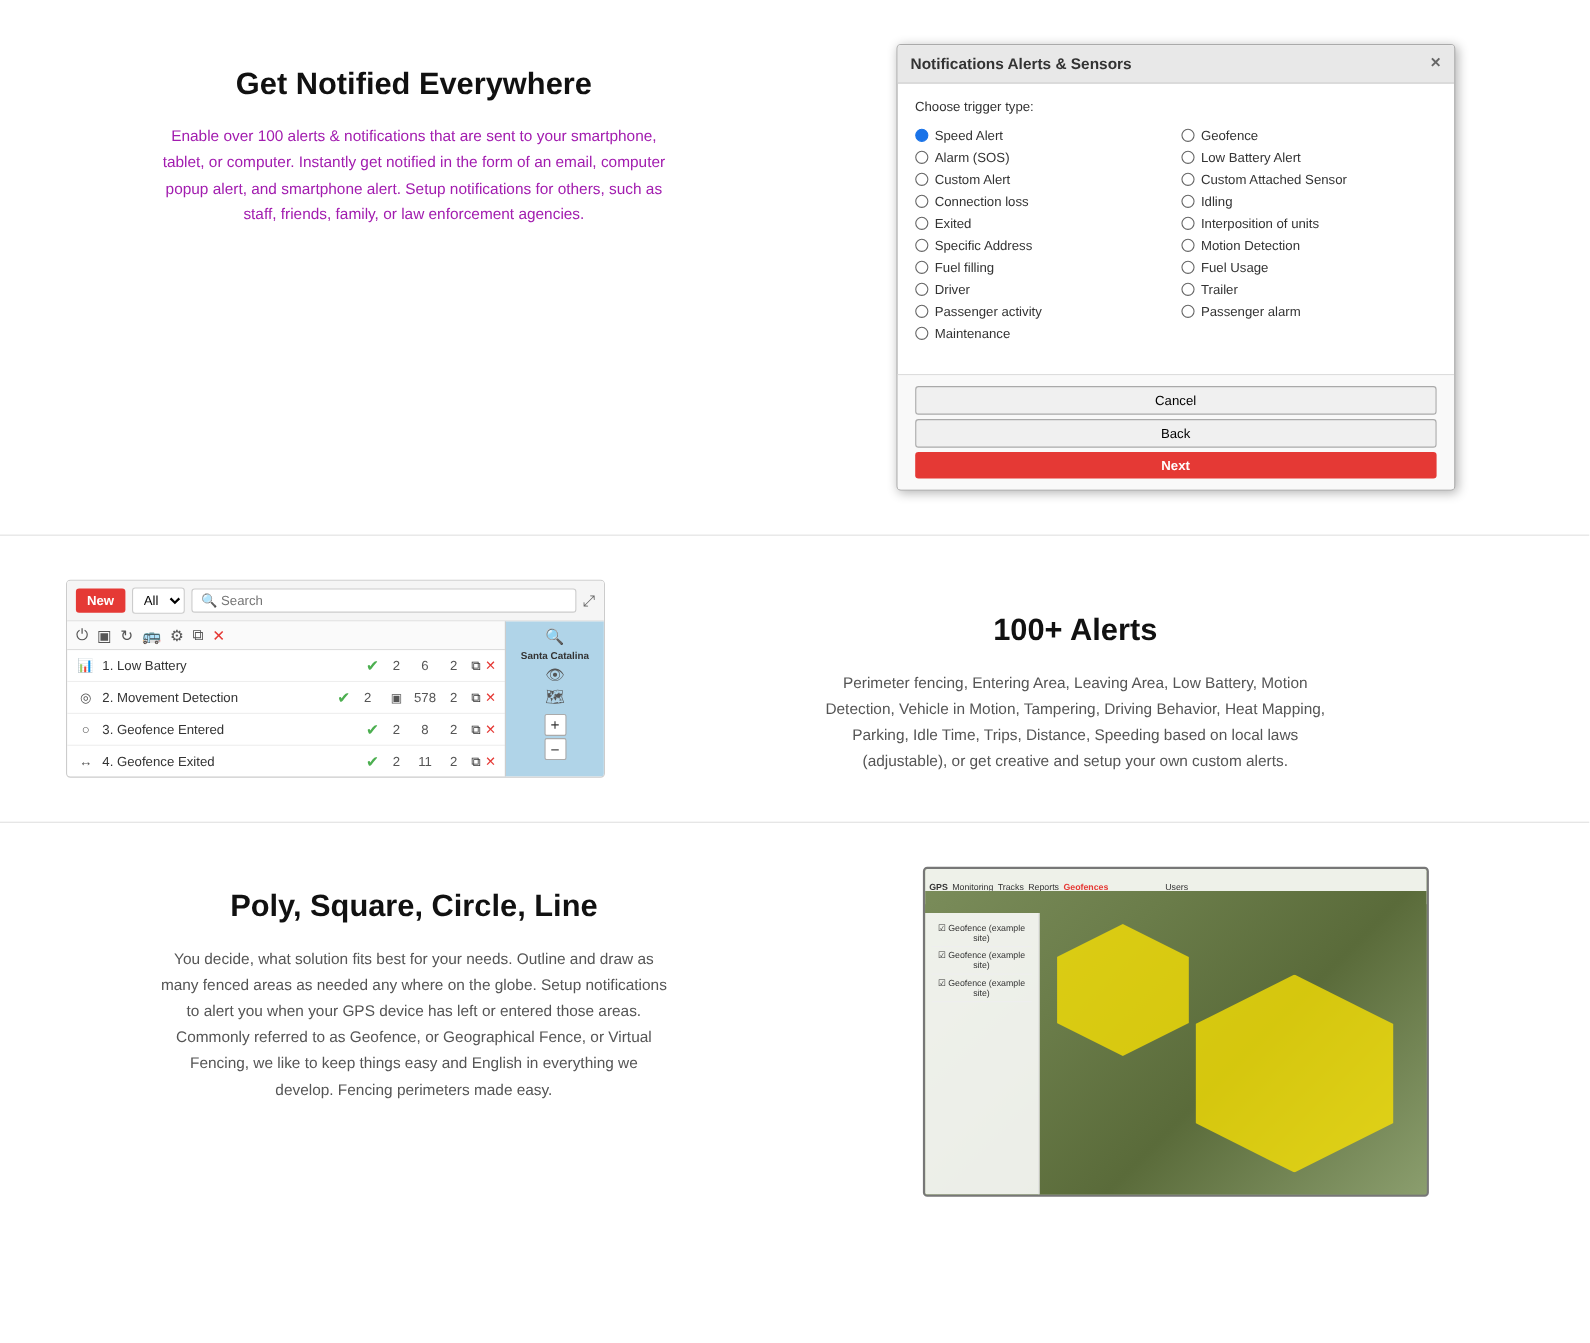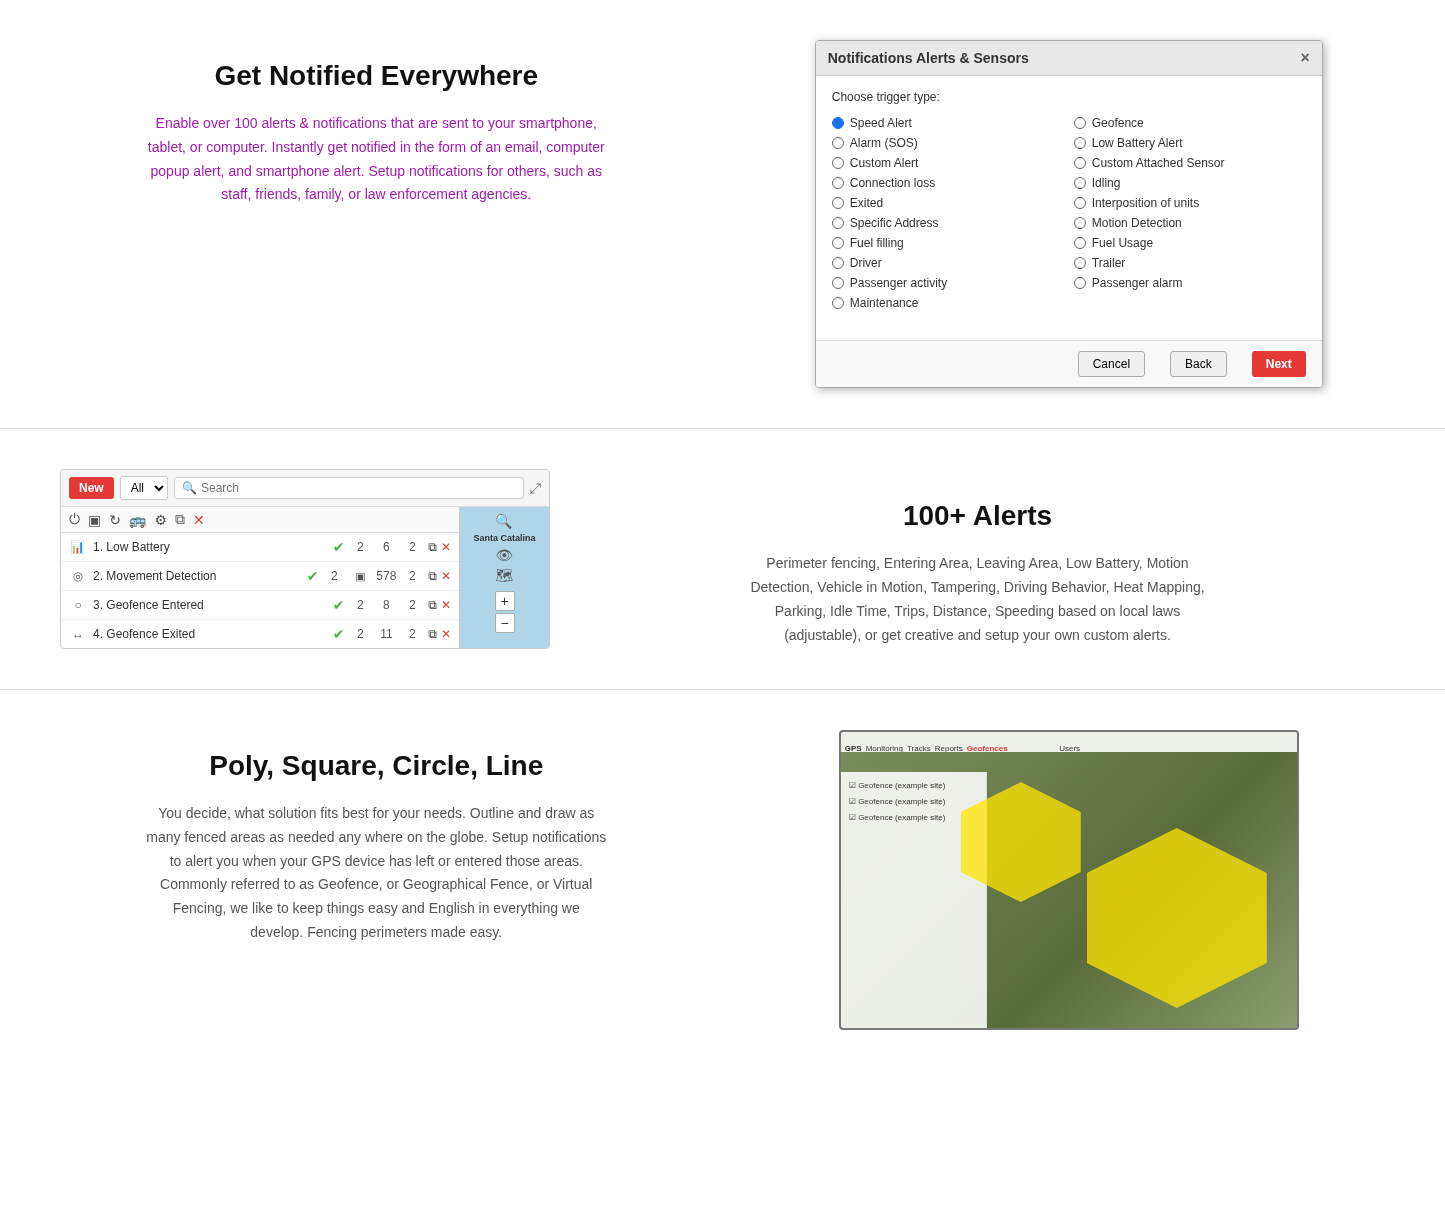--- a/index.html
+++ b/index.html
@@ -97,24 +97,25 @@
       background: #fff;
       flex-shrink: 0;
     }
     .radio-circle.selected {
       background: #1a73e8;
       border-color: #1a73e8;
     }
     .dialog-footer {
       display: flex;
       justify-content: flex-end;
-      gap: 25px;
+      gap: 4px;
       padding: 10px 16px;
       border-top: 1px solid #ddd;
       background: #f9f9f9;
+      flex-direction: column;
     }
     .btn-cancel, .btn-back {
       padding: 5px 14px;
       border: 1px solid #aaa;
       background: #f0f0f0;
       border-radius: 3px;
       font-size: 12px;
       cursor: pointer;
     }
     .btn-next {
@@ -124,21 +125,21 @@
       color: #fff;
       border-radius: 3px;
       font-size: 12px;
       cursor: pointer;
       font-weight: bold;
     }
 
     
     .section2 {
       display: flex;
-      align-items: center;
+      align-items: flex-start;
       padding: 40px 60px;
       gap: 20px;
       border-bottom: 1px solid #e0e0e0;
     }
     .section2-panel {
       flex: 0 0 490px;
     }
     .section2-text {
       flex: 1;
       text-align: center;
@@ -373,27 +374,28 @@
       right: 30px;
       width: 180px;
       height: 180px;
       background: rgba(255, 230, 0, 0.75);
       clip-path: polygon(50% 0%, 100% 25%, 100% 75%, 50% 100%, 0% 75%, 0% 25%);
     }
     .geo-sidebar {
       position: absolute;
       top: 20px;
       left: 0;
-      width: 146px;
+      width: 104px;
       bottom: 0;
       background: rgba(255,255,255,0.88);
       padding: 6px;
       font-size: 8px;
       color: #333;
       border-right: 1px solid #ddd;
+      text-align: center;
     }
     .geo-sidebar-item {
       padding: 3px 2px;
       border-bottom: 1px solid #eee;
       font-size: 8px;
     }
   </style>
 </head>
 <body>
 

